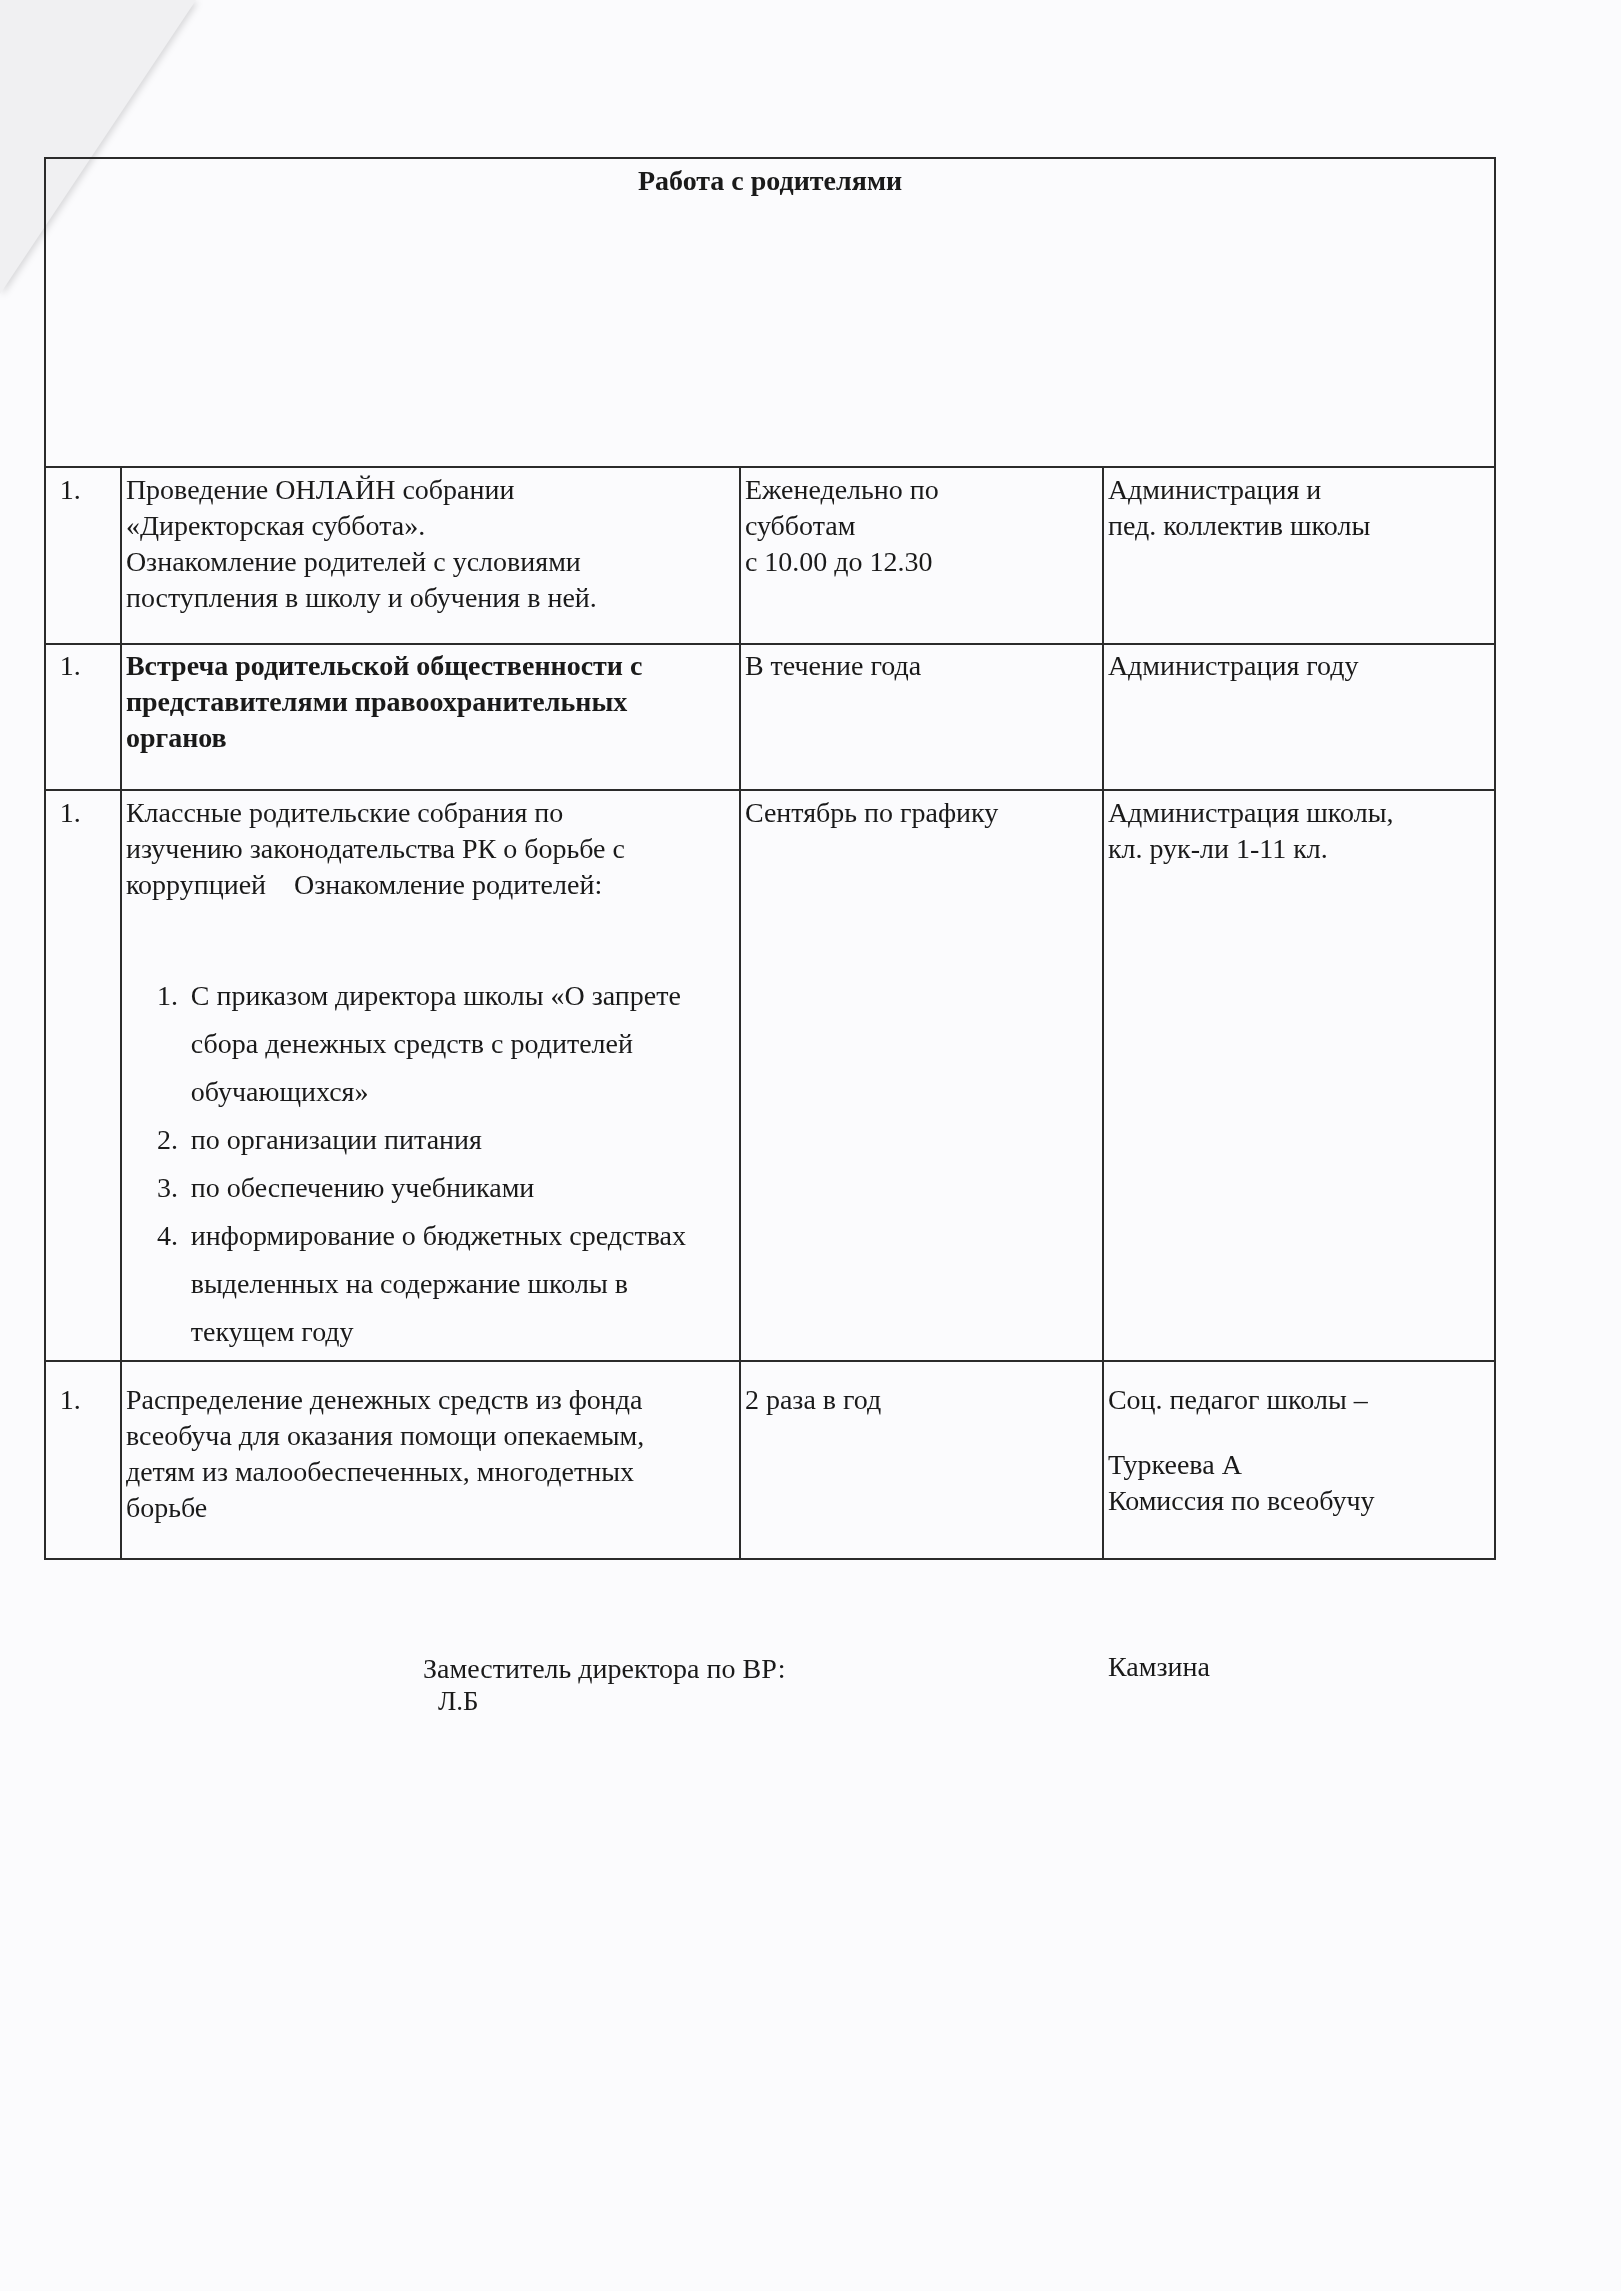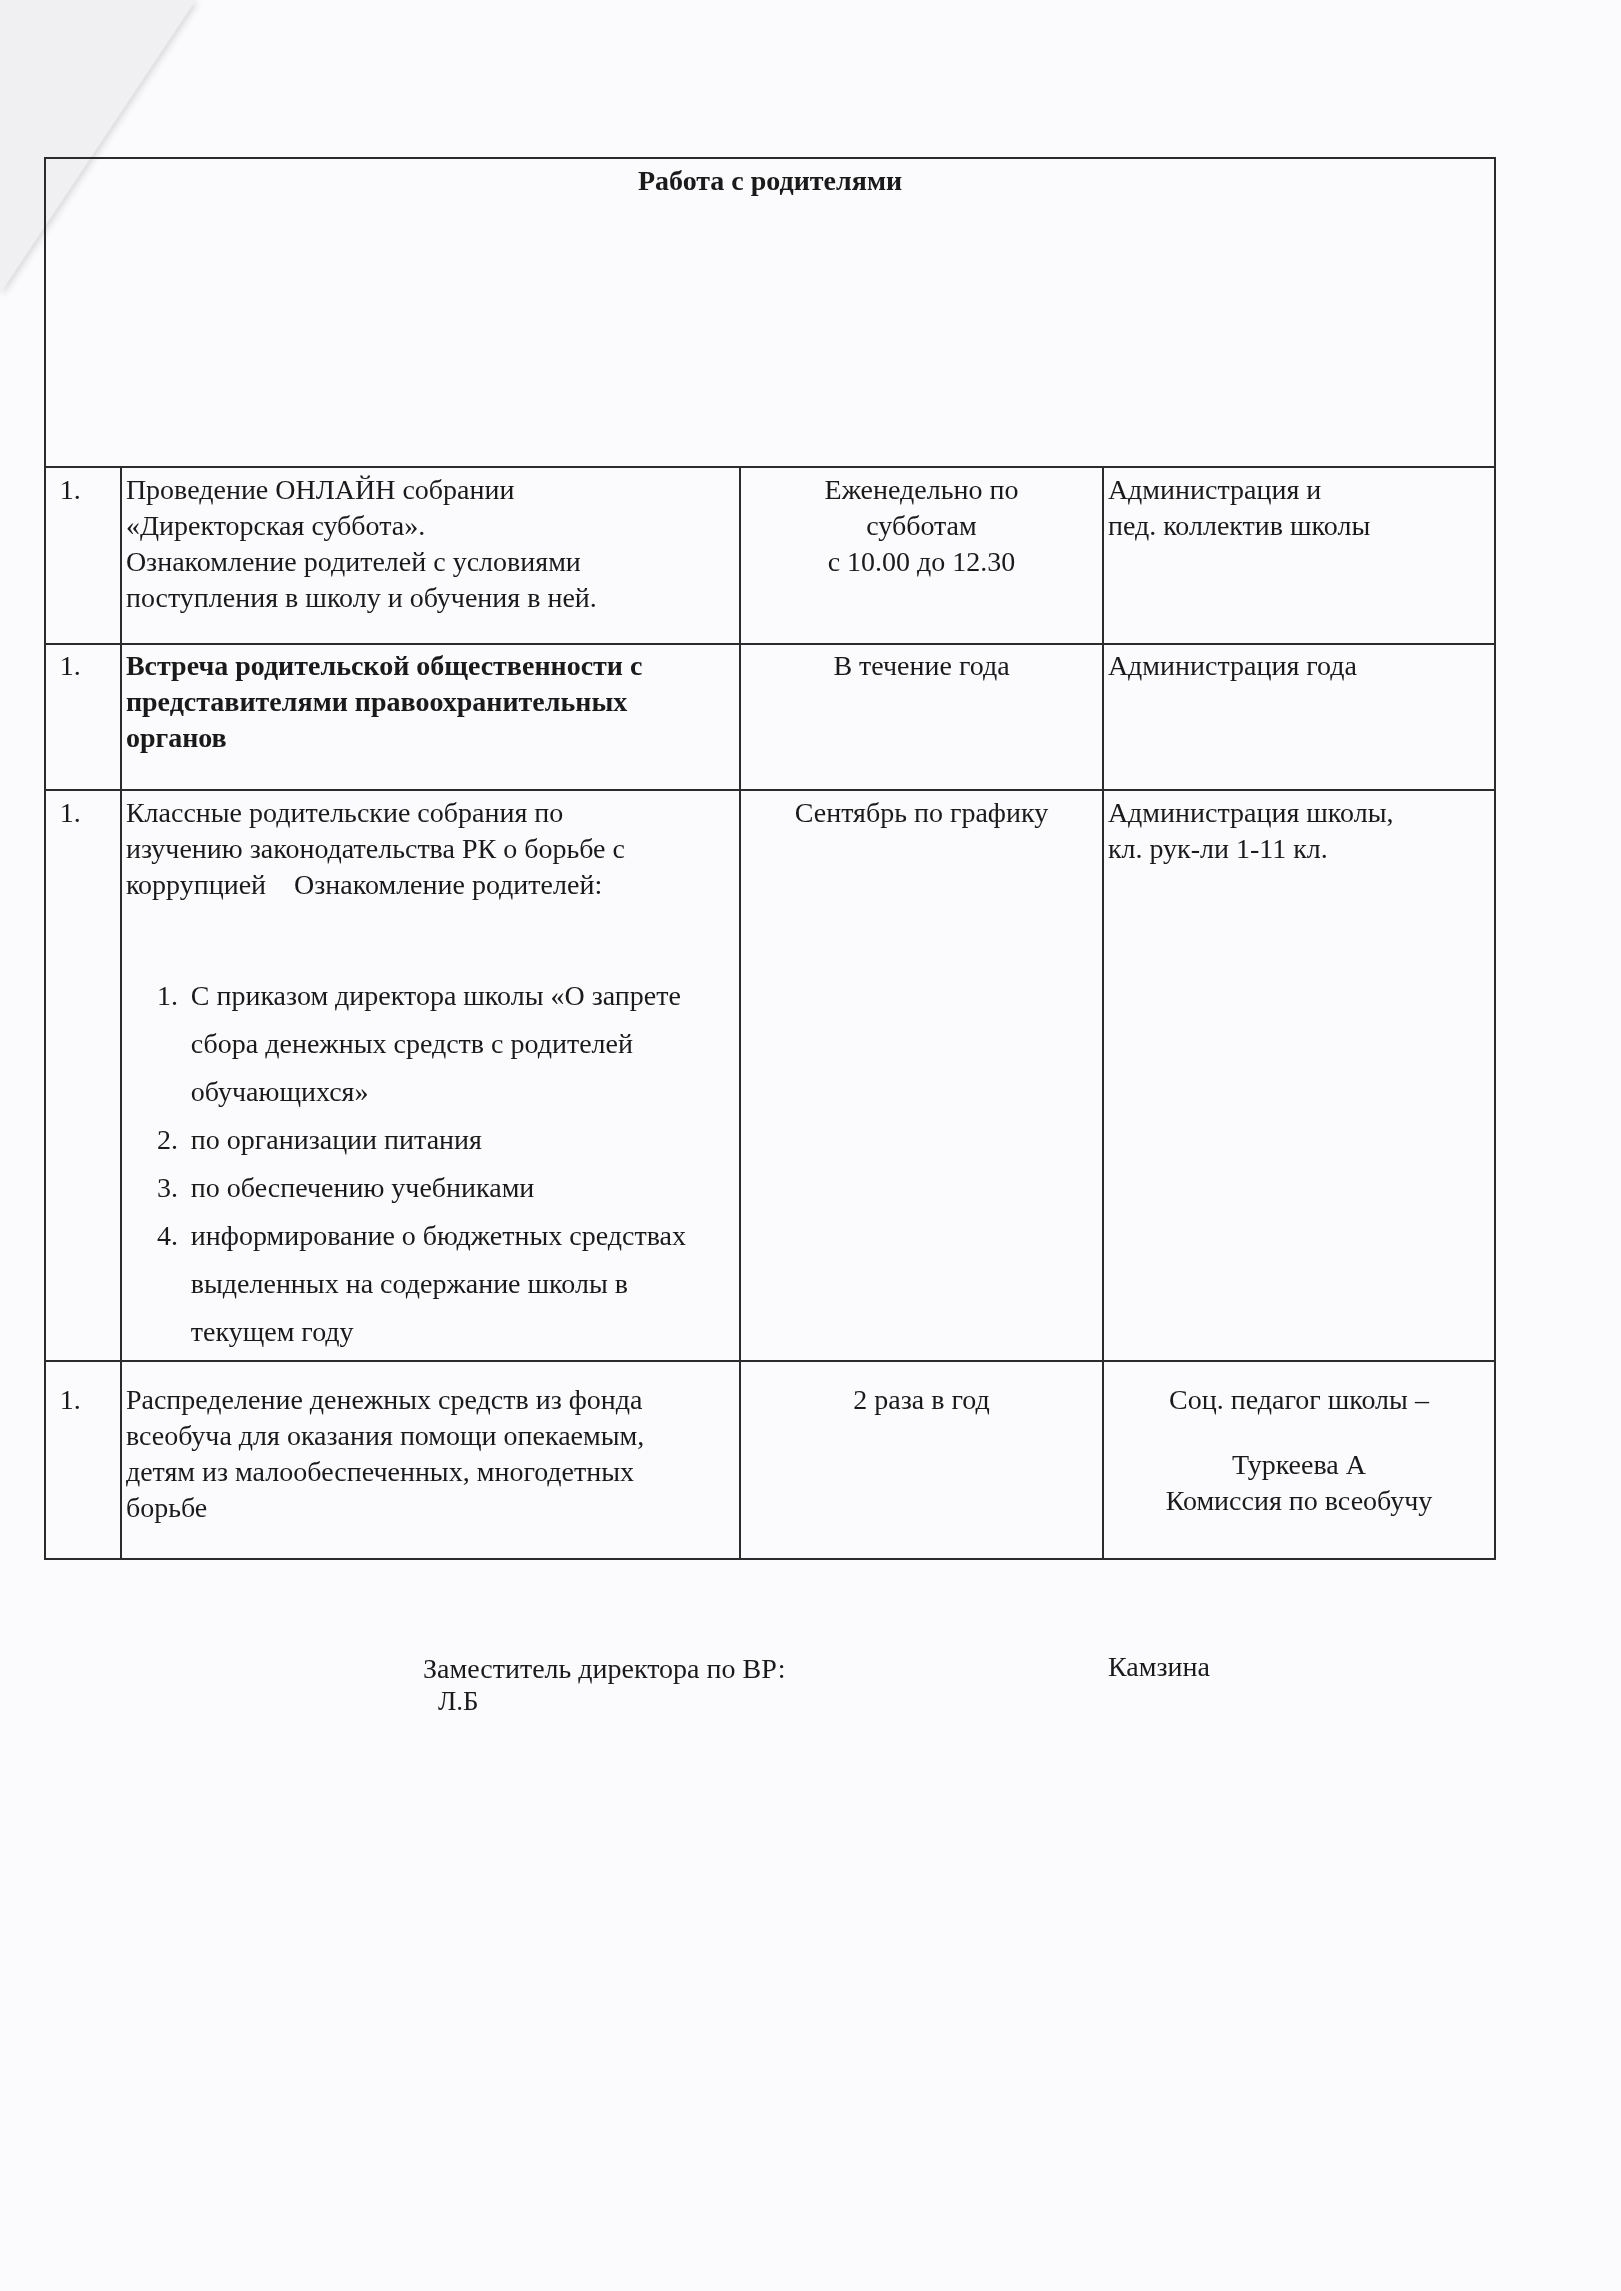--- a/index.html
+++ b/index.html
@@ -16,21 +16,21 @@
     position: absolute; left: 44px; top: 157px; width: 1452px;
     border-collapse: collapse; table-layout: fixed; font-size: 28px; line-height: 36px;
   }
   table.plan td { border: 2px solid #2b2b2b; vertical-align: top; padding: 3.9px 3.9px; }
   .col-num { width: 76px; }
   .col-event { width: 619px; }
   .col-date { width: 363px; }
   .col-resp { width: auto; }
   .section-head td { height: 299px; vertical-align: bottom; text-align: center; font-weight: bold; padding-bottom: 9.8px; }
   .num { padding-left: 13.7px !important; }
-  .center { text-align: center; }
+  .center { }
   .bold { font-weight: bold; }
   .row1 td { height: 167px; }
   .row2 td { height: 137px; }
   .row3 td { height: 559px; }
   .row4 td { height: 172px; padding-top: 19.6px !important; }
   ol.sub { margin: 69px 0 0 0; padding-left: 59px; line-height: 48px; }
   ol.sub li { padding-left: 5.9px; }
   .sign {
     position: absolute; left: 423px; top: 1651px; font-size: 28px; line-height: 35px;
   }
@@ -78,21 +78,21 @@
     <td class="num">1.</td>
     <td class="bold">
       <div>Встреча родительской общественности с</div>
       <div>представителями правоохранительных</div>
       <div>органов</div>
     </td>
     <td class="center">
       <div>В течение года</div>
     </td>
     <td>
-      <div>Администрация года</div>
+      <div>Администрация году</div>
     </td>
   </tr>
 
   <tr class="row3">
     <td class="num">1.</td>
     <td>
       <div>Классные родительские собрания по</div>
       <div>изучению законодательства РК о борьбе с</div>
       <div style="white-space:pre">коррупцией    Ознакомление родителей:</div>
       <ol class="sub">

